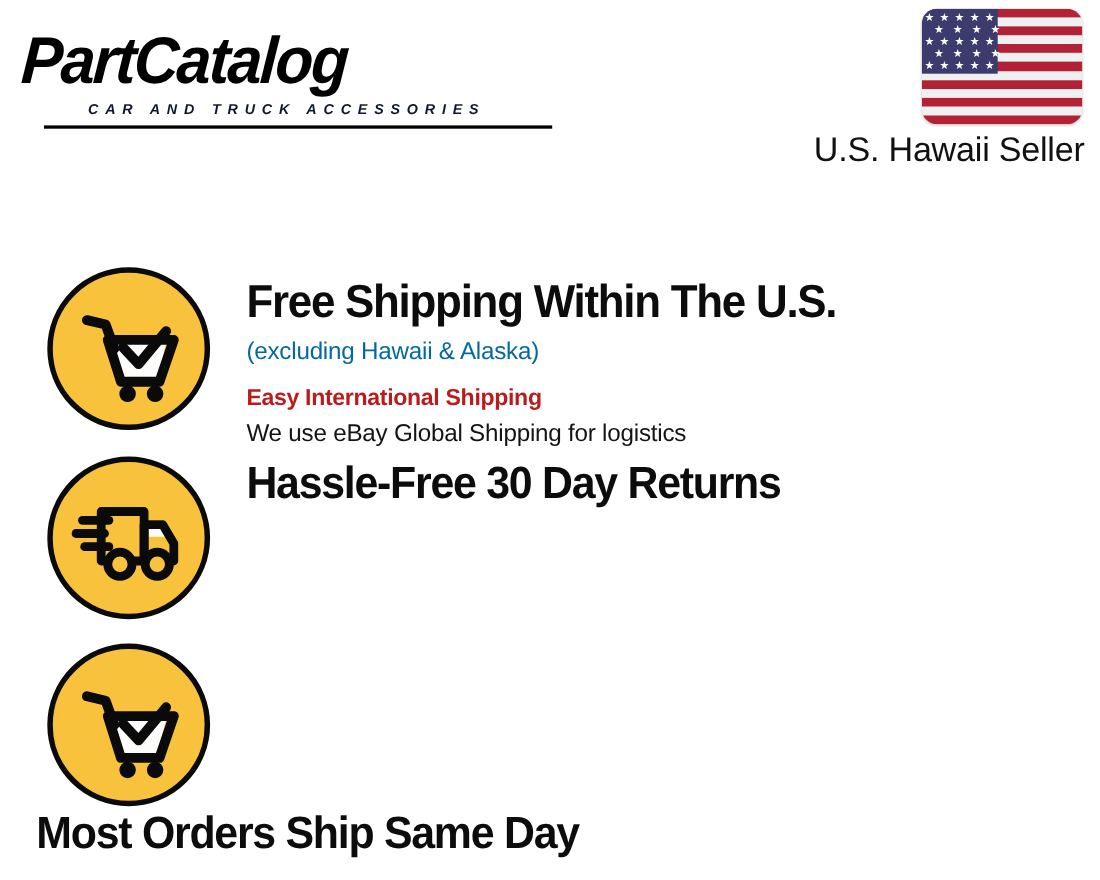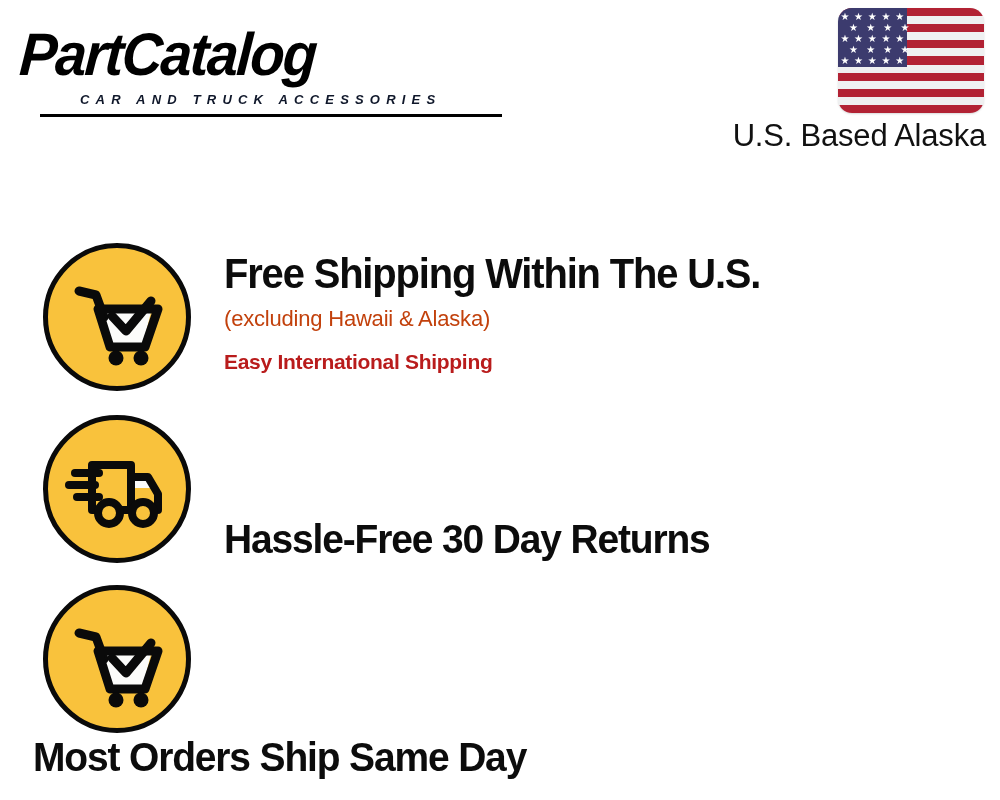--- a/index.html
+++ b/index.html
@@ -197,21 +197,21 @@
     transform-origin: left center;
     white-space: nowrap;
     margin: 0;
   }
   .feature-sub {
     font-family: "Liberation Sans", sans-serif;
     font-weight: 400;
     font-size: 22px;
     line-height: 32px;
     letter-spacing: -0.2px;
-    color: #c2410c;
+    color: #0369a1;
     margin: 4px 0 0 0;
     white-space: nowrap;
   }
   .feature-sub2-title {
     font-family: "Liberation Sans", sans-serif;
     font-weight: 700;
     font-size: 21px;
     line-height: 30px;
     letter-spacing: -0.3px;
     color: #b91c1c;
@@ -225,21 +225,21 @@
     line-height: 31px;
     letter-spacing: -0.2px;
     color: #141414;
     margin: 1px 0 0 0;
     white-space: nowrap;
   }
 
   .row-1 .feature-text,
   .row-2 .feature-text {
     display: flex;
-    align-items: flex-end;
+    align-items: flex-start;
     height: 148px;
     padding-top: 0;
   }
   .row-1 .feature-head,
   .row-2 .feature-head {
     font-size: 41px;
     line-height: 48px;
   }
 </style>
 </head>
@@ -303,21 +303,21 @@
             <span class="star">★</span>
             <span class="star">★</span>
             <span class="star">★</span>
             <span class="star">★</span>
             <span class="star">★</span>
           </div>
         </div>
       </div>
     </div>
 
-    <div class="seller-label">U.S. Based Alaska</div>
+    <div class="seller-label">U.S. Hawaii Seller</div>
   </div>
 
   <div class="features">
 
     <div class="feature-row row-0">
       <div class="icon-badge">
         <svg width="104" height="104" viewBox="0 0 104 104" aria-hidden="true">
 
           <polygon points="38,47 86,47 78,79 46,79" fill="#FCFCFA"></polygon>
 
@@ -328,20 +328,21 @@
           <path d="M47 51 L61 66 L86 36" fill="none" stroke="#0A0A0A" stroke-width="9" stroke-linecap="round" stroke-linejoin="round"></path>
 
           <circle cx="51" cy="93" r="7.5" fill="#0A0A0A"></circle>
           <circle cx="76" cy="93" r="7.5" fill="#0A0A0A"></circle>
         </svg>
       </div>
       <div class="feature-text">
         <div class="feature-head">Free Shipping Within The U.S.</div>
         <div class="feature-sub">(excluding Hawaii &amp; Alaska)</div>
         <div class="feature-sub2-title">Easy International Shipping</div>
+        <div class="feature-sub2-body">We use eBay Global Shipping for logistics</div>
       </div>
     </div>
 
     <div class="feature-row row-1">
       <div class="icon-badge">
         <svg width="104" height="104" viewBox="0 0 104 104" aria-hidden="true">
 
           <polygon points="70,36 82,36 86,51 70,51" fill="#FCFCFA"></polygon>
 
           <path d="M10 36 L34 36" stroke="#0A0A0A" stroke-width="8" stroke-linecap="round"></path>

